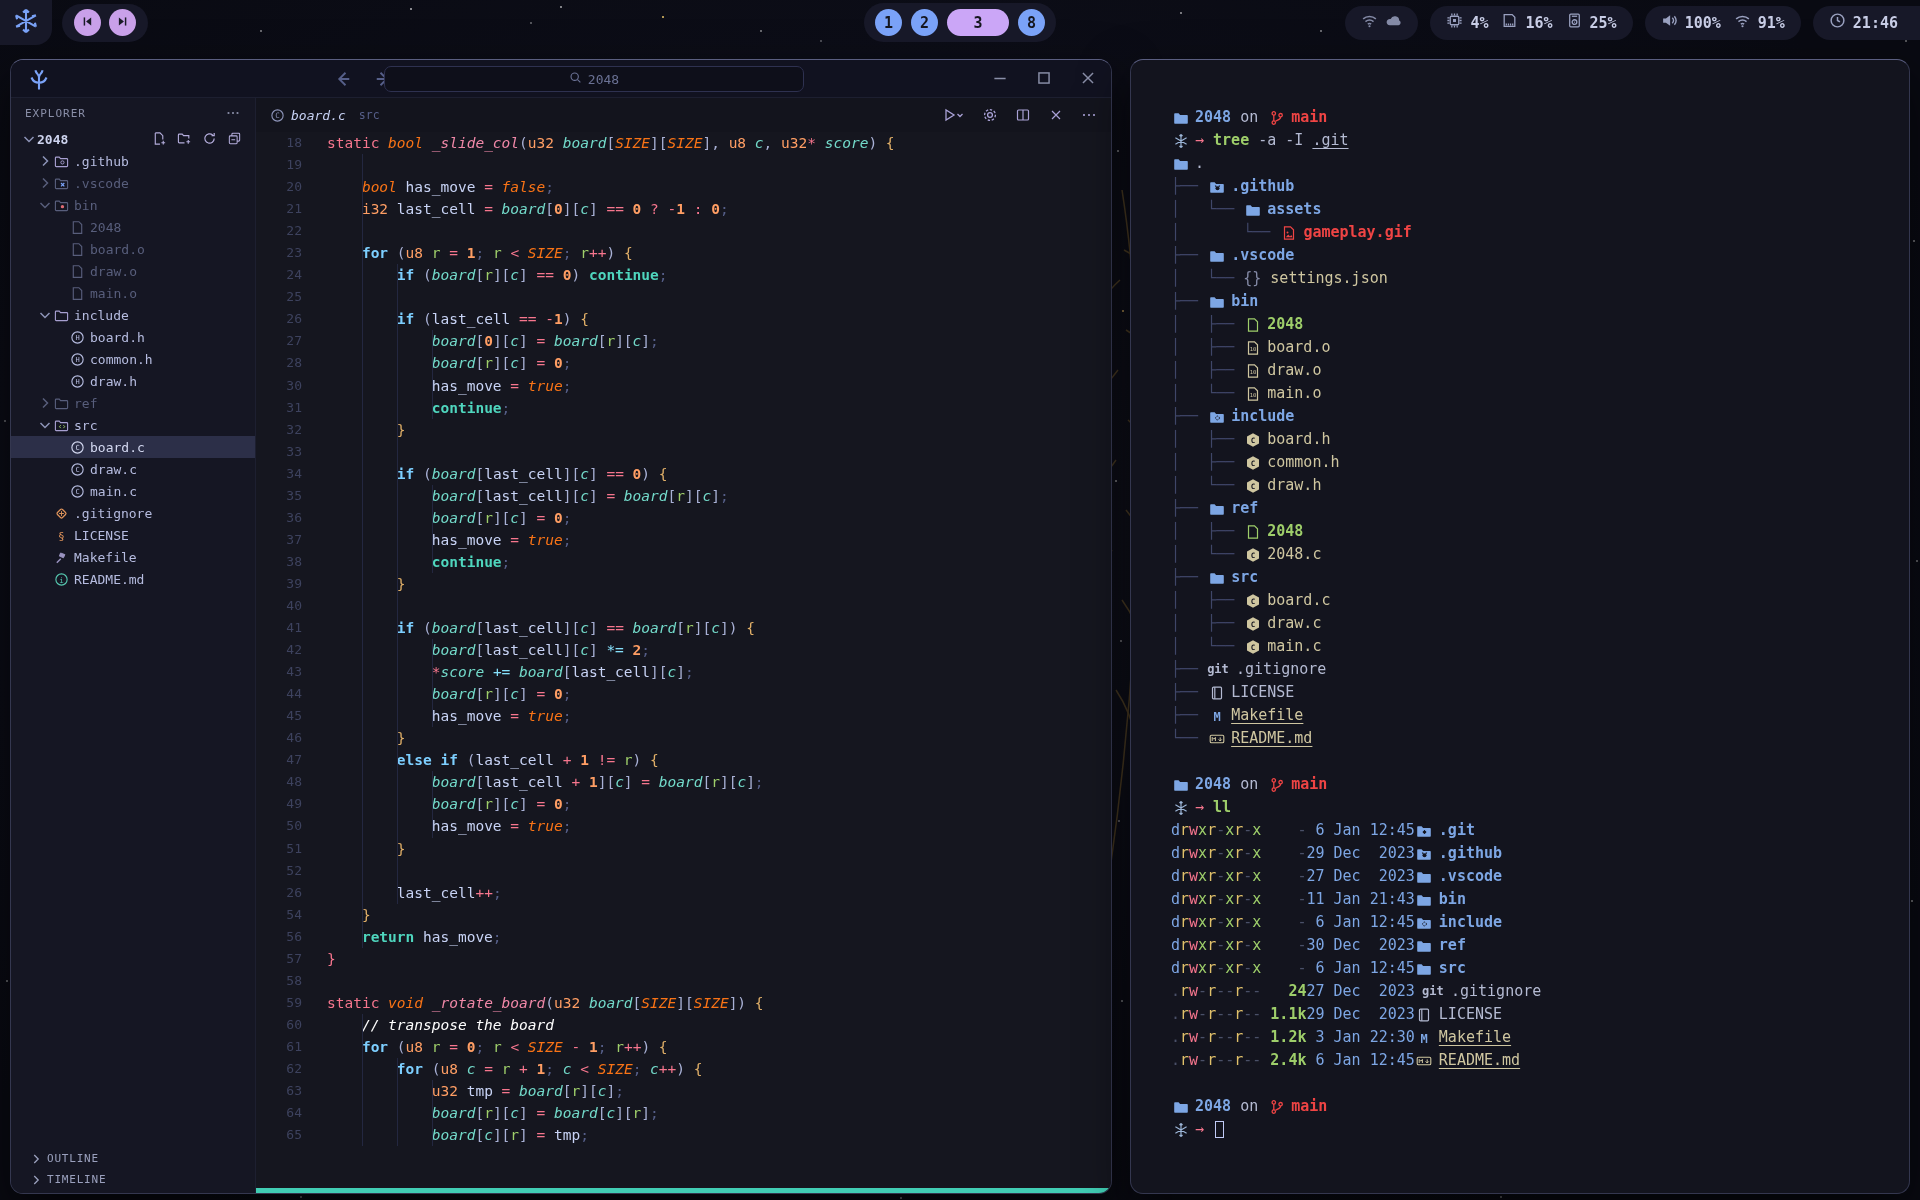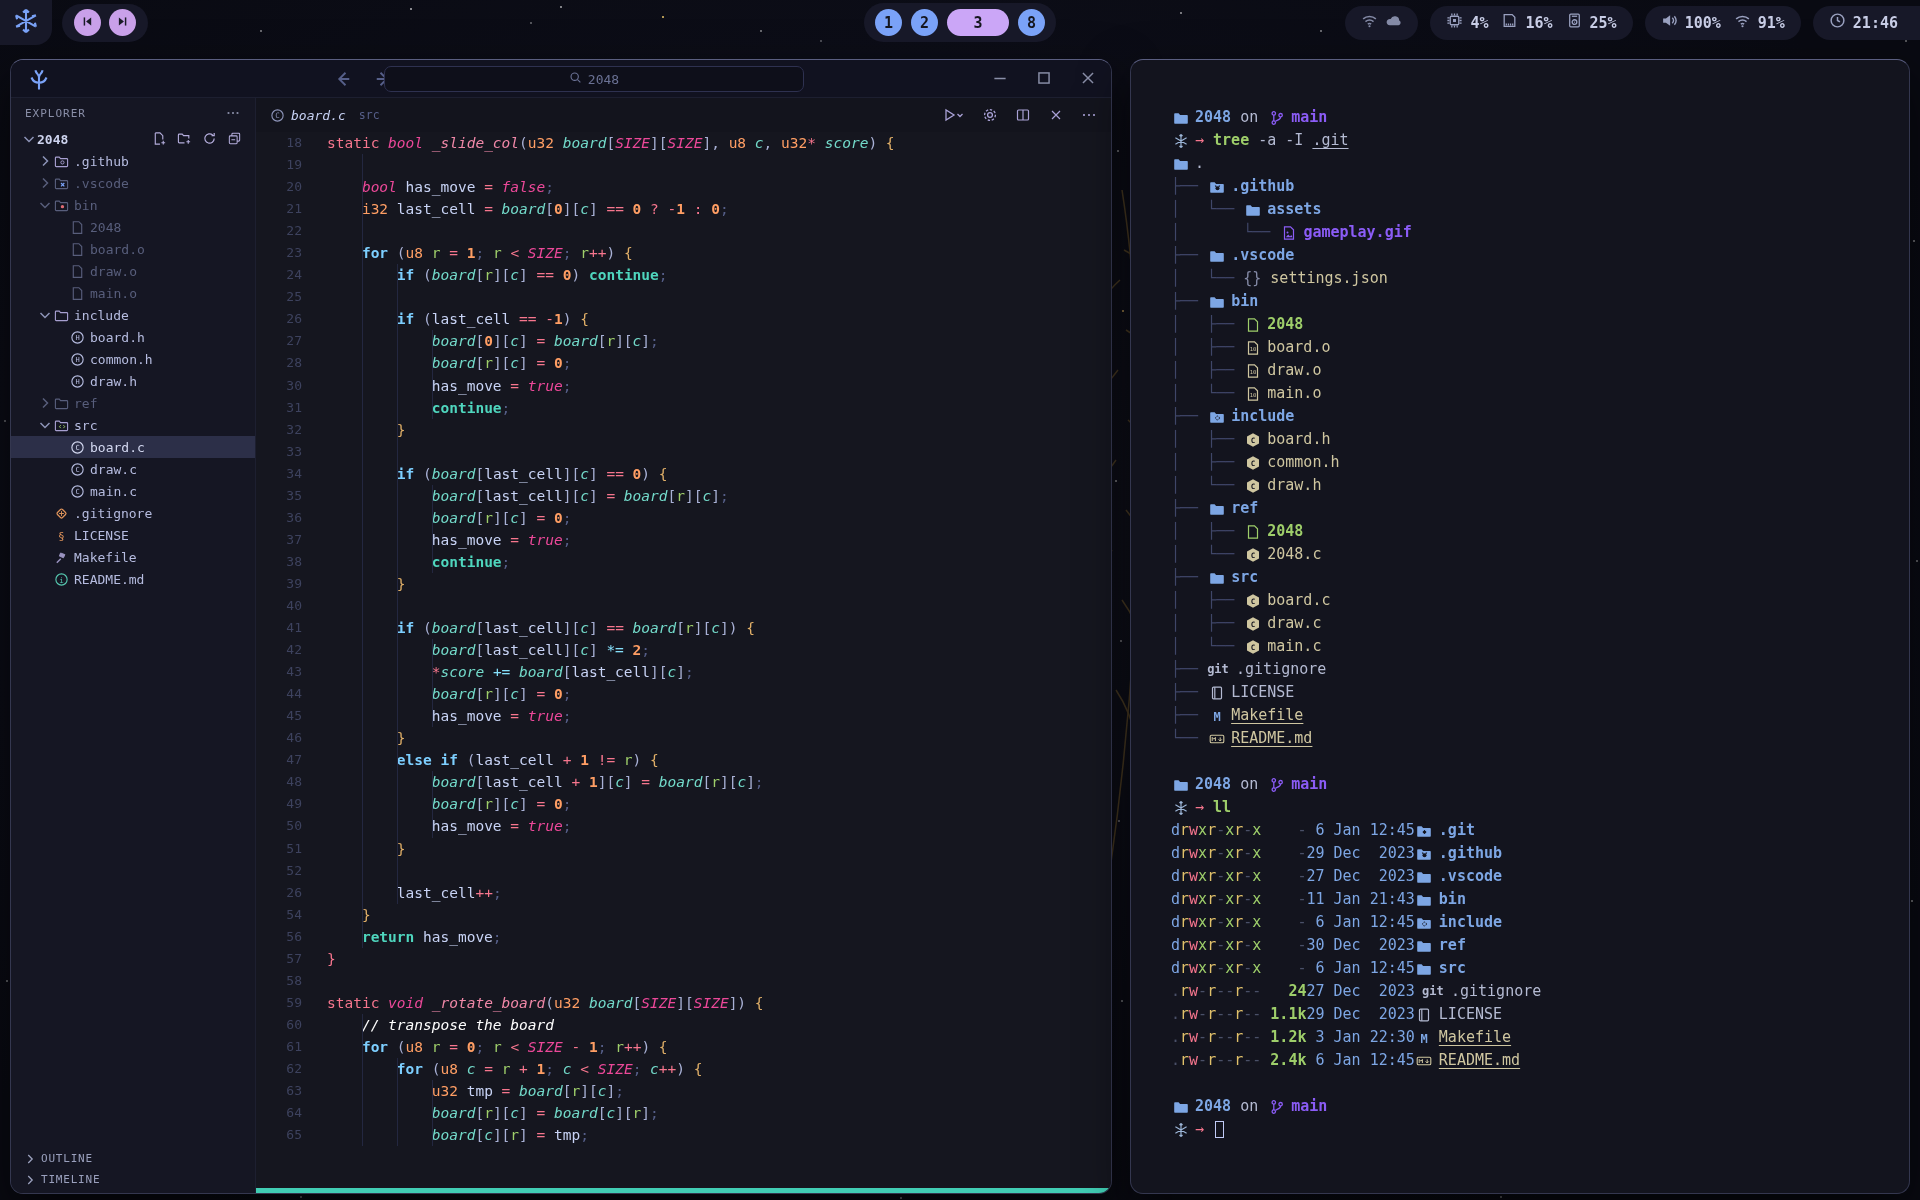--- a/index.html
+++ b/index.html
@@ -68,56 +68,56 @@
   .srow.sel { background:#2c2f48; color:#d3d8f0; }
   .srow .chev { width:16px; height:16px; flex:none; color:#8d94b8; }
   .srow .sp16 { width:16px; flex:none; }
   .srow .ic { width:16px; height:16px; flex:none; margin-right:5px; display:inline-flex; align-items:center; justify-content:center; }
   .srow .ic svg { width:15px; height:15px; }
   .srow.dim, .srow.dim .chev { color:#585e7c; }
   .root-label { font-weight:bold; color:#cdd3ee; }
   .sb-actions { margin-left:auto; display:flex; gap:9px; padding-right:12px; color:#b4addc; }
   .sb-actions span { width:16px; height:16px; cursor:pointer; }
   .sb-actions svg { width:15px; height:15px; }
-  .sb-bottom { position:absolute; bottom:4px; left:4px; right:0;text-align:right; }
+  .sb-bottom { position:absolute; bottom:4px; left:10px; right:0;text-align:right; }
   .sb-sec { height:21px; display:flex; align-items:center; gap:4px; padding:0 8px; color:#9aa0bd; font-size:11px; letter-spacing:.8px; cursor:pointer; }
   .sb-sec .chev { width:14px; height:14px; }
 
   
   .ed-main { flex:1; position:relative; background:#15161f; }
   .tabbar { height:34px; display:flex; align-items:center; padding:0 14px; background:#13141d; }
   .tab { display:flex; align-items:center; gap:6px; color:#c8d3f5; font-size:13px; cursor:pointer; }
   .tab .ic { width:15px; height:15px; color:#8d94b8; }
   .tab .fname { font-style:italic; }
   .tab .fpath { color:#565f89; font-size:11.5px; margin-left:7px; }
   .tab-actions { margin-left:auto; display:flex; gap:17px; align-items:center; color:#a9a1d6; }
   .tab-actions span { height:16px; cursor:pointer; }
   .tab-actions svg { height:16px; width:16px; }
   .tab-actions .runw svg{ width:24px; }
 
   .codearea { position:relative; font-size:14.5px; cursor:text; }
   .cl { height:22.05px; line-height:22.05px; display:flex; white-space:pre; }
   .ln { width:46px; text-align:right; color:#3d425e; font-size:13px; flex:none; margin-right:25px; }
   .code { position:relative; flex:1; }
   .guide { position:absolute; top:0; bottom:0; width:1px; background:#232740; }
-  .kw { color:#f7768e; } .typ { color:#ec4899; font-style:italic; } .ty2 { color:#ff9e64; }
+  .kw { color:#f7768e; } .typ { color:#f97316; font-style:italic; } .ty2 { color:#ff9e64; }
   .fn { color:#f088a8; font-style:italic; } .num { color:#ff9e64; font-weight:bold; }
   .prm { color:#73daca; font-style:italic; } .vr { color:#c8d3f5; } .vg { color:#9ece6a; }
   .ct { color:#7dcfff; font-weight:bold; } .ct2 { color:#4fd6be; font-weight:bold; }
   .op { color:#f7768e; } .opc { color:#86e1fc; } .pn { color:#a9b1d6; } .sc { color:#565f89; }
   .br { color:#e0af68; } .cm { color:#ffffff; font-style:italic; }
   .statusstrip { position:absolute; left:245px; right:0; bottom:0; height:5px; background:#41cdb4; }
 
   
   .termc { padding:46px 10px 0 40px; font-size:15px; }
   .tline { height:23px; line-height:23px; white-space:pre; display:flex; align-items:center; }
   .tline span { display:inline-block; }
   .term .b, .b { font-weight:bold; }
   .u { text-decoration:underline; text-underline-offset:3px; }
-  .tblue { color:#7da6e4; } .tpink { color:#8b5cf6; } .tred { color:#f7768e; }
+  .tblue { color:#7da6e4; } .tpink { color:#ef4444; } .tred { color:#f7768e; }
   .tgreen { color:#9ece6a; } .tfile { color:#cfc6a0; } .tfg { color:#b4bad2; }
   .tl { color:#3f4668; } .tdate { color:#7da6e4; } .tsnow { color:#9db6d8; }
   .pd { color:#7da6e4; } .pr { color:#e0c06a; } .pw { color:#f7768e; } .px { color:#9ece6a; } .pdash { color:#4a5068; }
   .tgit { color:#b4bad2; font-weight:bold; font-size:12px; }
   .tbr { color:#848aa6; }
   .termc .ic { width:17px; height:16px; margin:0 6px 0 1px; display:inline-flex; align-items:center; justify-content:center; flex:none; }
   .termc .ic svg { width:16px; height:16px; }
   .cur { width:9px; height:17px; border:1.5px solid #c0caf5; margin-left:2px; }
 </style>
 </head>

